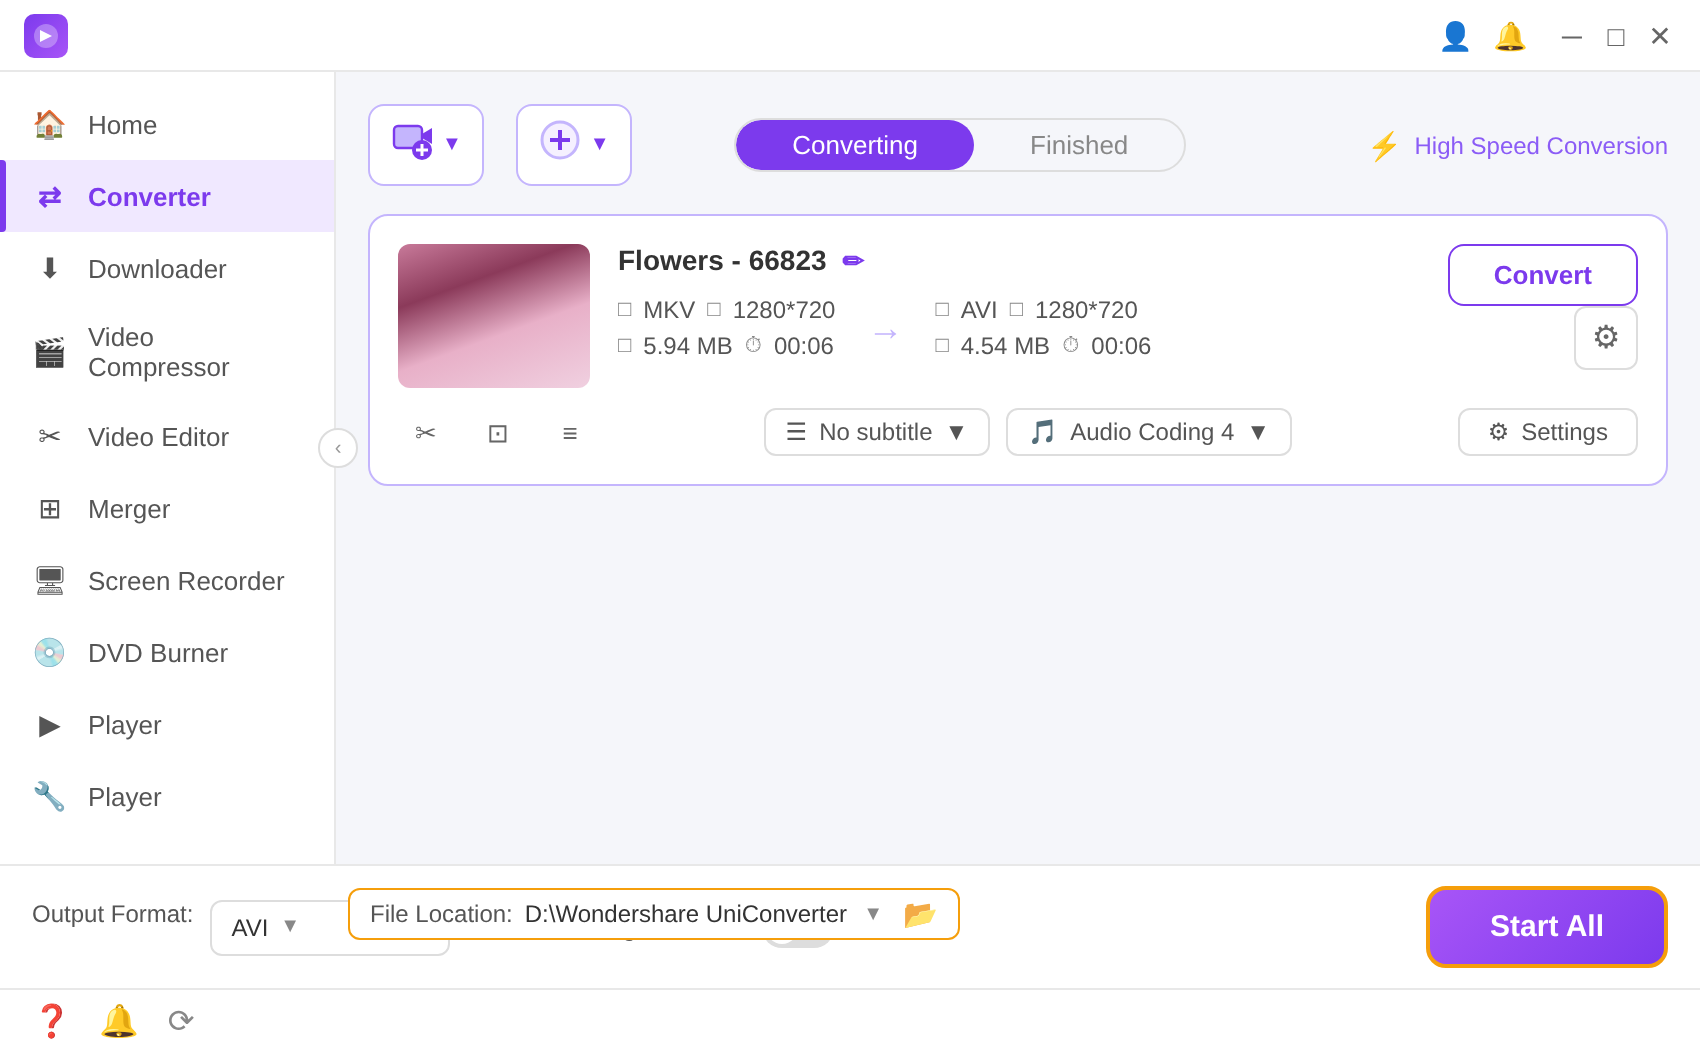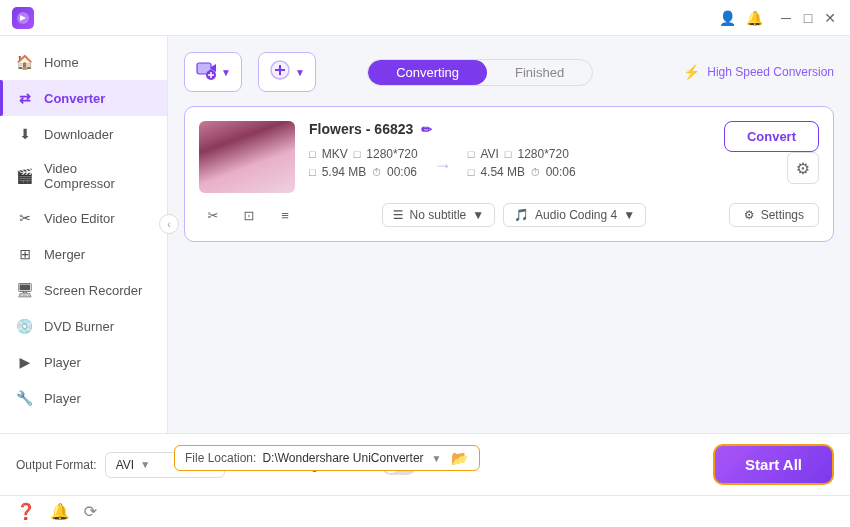--- a/index.html
+++ b/index.html
@@ -57,21 +57,21 @@
 
     
     .card-bottom { display: flex; align-items: center; gap: 8px; }
     .card-tool-btn { width: 28px; height: 24px; display: flex; align-items: center; justify-content: center; cursor: pointer; font-size: 13px; color: #666; }
     .subtitle-select { display: flex; align-items: center; gap: 6px; border: 1px solid #ddd; border-radius: 6px; padding: 4px 10px; font-size: 12px; color: #555; background: #fff; cursor: pointer; margin-left: auto; }
     .audio-select { display: flex; align-items: center; gap: 6px; border: 1px solid #ddd; border-radius: 6px; padding: 4px 10px; font-size: 12px; color: #555; background: #fff; cursor: pointer; }
     .settings-btn { display: flex; align-items: center; gap: 6px; border: 1px solid #ddd; border-radius: 6px; padding: 4px 14px; font-size: 12px; color: #555; background: #fff; cursor: pointer; margin-left: auto; }
 
     
     .bottom-bar { background: #fff; border-top: 1px solid #e8e8e8; padding: 10px 16px; display: flex; align-items: center; gap: 0; flex-shrink: 0; position: relative; }
-    .output-format { display: flex; align-items: center; gap: 8px; }
+    .output-format { display: flex; gap: 8px; }
     .output-label { font-size: 12px; color: #555; }
     .format-select { display: flex; align-items: center; gap: 6px; border: 1px solid #ddd; border-radius: 6px; padding: 5px 10px; font-size: 12px; color: #333; background: #fff; cursor: pointer; min-width: 120px; }
     .format-select-arrow { font-size: 10px; color: #888; }
     .settings-icon-btn { width: 28px; height: 28px; display: flex; align-items: center; justify-content: center; cursor: pointer; font-size: 16px; color: #888; margin-left: 6px; }
     .merge-files { display: flex; align-items: center; gap: 8px; margin-left: 24px; }
     .merge-label { font-size: 12px; color: #555; }
     .toggle { width: 36px; height: 20px; background: #ddd; border-radius: 10px; position: relative; cursor: pointer; }
     .toggle-knob { width: 16px; height: 16px; background: #fff; border-radius: 50%; position: absolute; top: 2px; left: 2px; }
     .file-location-row { display: flex; align-items: center; gap: 6px; border: 1.5px solid #f59e0b; border-radius: 6px; padding: 4px 10px; font-size: 12px; color: #555; background: #fff; }
     .file-loc-label { color: #555; font-size: 12px; }

